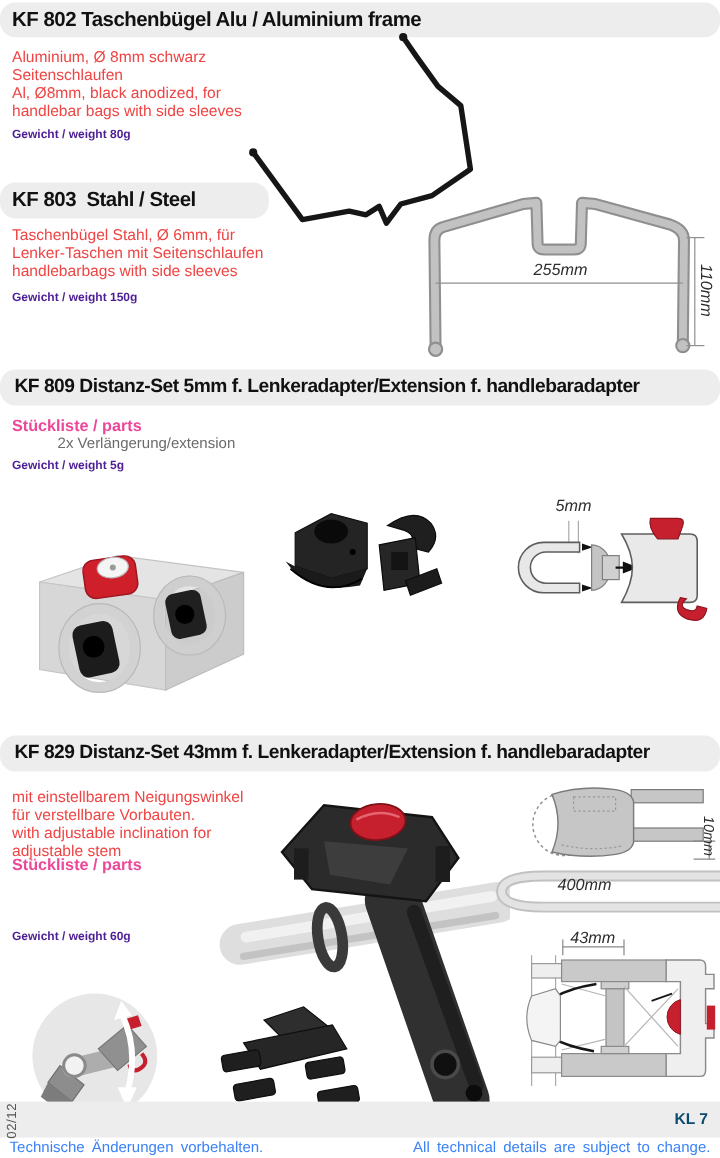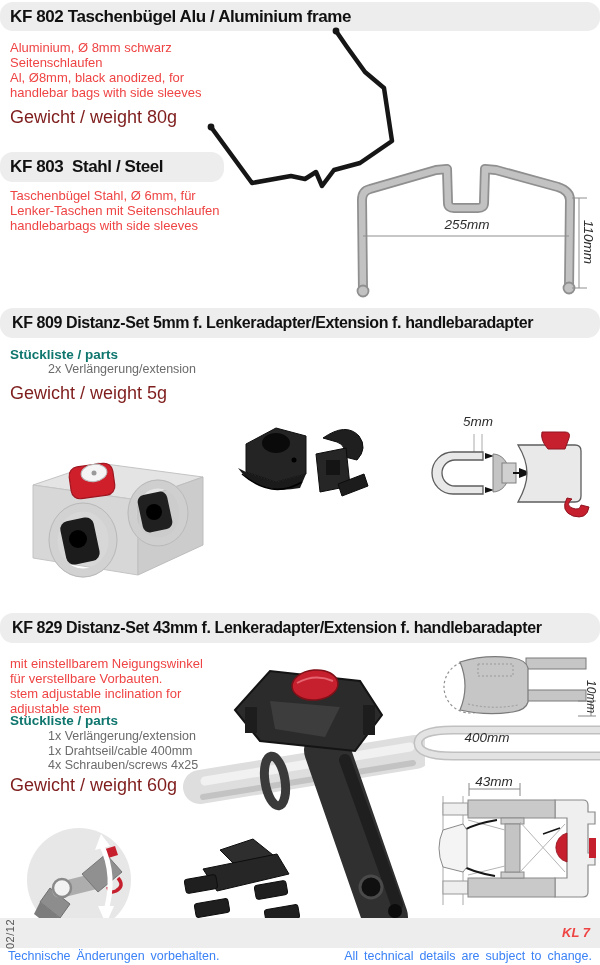--- a/index.html
+++ b/index.html
@@ -4,28 +4,28 @@
 <style>
   html,body{margin:0;padding:0;background:#ffffff;}
   #page{position:relative;width:600px;height:965px;background:#fff;overflow:hidden;
         font-family:"Liberation Sans",sans-serif;color:#1a1a1a;}
   .abs{position:absolute;}
   .bar{background:#ededed;display:flex;align-items:center;padding-left:10px;box-sizing:border-box;
        font-weight:bold;color:#111;letter-spacing:-0.4px;white-space:pre;border-radius:13px;}
   .bar-lg{font-size:17px;}
   .bar-sm{font-size:16px;padding-left:12px;}
   .desc-line{font-size:13px;line-height:15px;color:#ef4444;white-space:pre;}
-  .parts-heading{font-weight:bold;font-size:13.5px;color:#0f766e;}
+  .parts-heading{font-weight:bold;font-size:13.5px;color:#ec4899;}
   .part-line{font-size:12.5px;line-height:14.5px;color:#6b6b6b;white-space:pre;margin-left:38px;}
-  .weight{font-weight:normal;font-size:18px;color:#7f1d1d;white-space:pre;}
+  .weight{font-weight:bold;font-size:10px;color:#4c1d95;white-space:pre;}
   .dim-label{font-size:13.5px;color:#2d2d2d;text-align:center;font-style:italic;}
   .vert{writing-mode:vertical-rl;}
   .flip{transform:rotate(180deg);}
   .footer-bar{background:#ededed;}
-  .footer-code{font-weight:bold;font-size:13px;color:#ef4444;text-align:right;line-height:30px;font-style:italic;}
+  .footer-code{font-weight:bold;font-size:13px;color:#0c4a6e;text-align:right;line-height:30px;}
   .footer-note{font-size:12.5px;color:#3b82f6;word-spacing:2.5px;}
   .edition{font-size:11px;color:#555;letter-spacing:0.5px;}
 </style>
 </head>
 <body>
 
 <div id="page">
 
   <div class="abs bar bar-lg" style="left:0;top:2px;width:600px;height:29px">
     <span>KF 802 Taschenbügel Alu / Aluminium frame</span>
@@ -46,20 +46,21 @@
   </svg>
 
   <div class="abs bar bar-lg" style="left:0;top:152px;width:224px;height:30px">
     <span>KF 803  Stahl / Steel</span>
   </div>
   <div class="abs" style="left:10px;top:188px">
     <div class="desc-line">Taschenbügel Stahl, Ø 6mm, für</div>
     <div class="desc-line">Lenker-Taschen mit Seitenschlaufen</div>
     <div class="desc-line">handlebarbags with side sleeves</div>
   </div>
+  <div class="abs weight" style="left:10px;top:243px">Gewicht / weight 150g</div>
 
   <svg class="abs" style="left:350px;top:155px" width="250" height="150" viewBox="0 0 250 150">
     <path d="M13,136 L12,45 Q12,36 20,34 L86,15 L97,14 L98,48 Q98,53 104,53 L128,53 Q134,53 134,48
              L135,14 L146,15 L208,32 Q220,36 220,45 L219,133" fill="none" stroke="#8f8f8f" stroke-width="10" stroke-linejoin="round" stroke-linecap="round"></path>
     <path d="M13,136 L12,45 Q12,36 20,34 L86,15 L97,14 L98,48 Q98,53 104,53 L128,53 Q134,53 134,48
              L135,14 L146,15 L208,32 Q220,36 220,45 L219,133" fill="none" stroke="#c2c2c2" stroke-width="6.5" stroke-linejoin="round" stroke-linecap="round"></path>
     <circle cx="13" cy="136" r="5.5" fill="#c2c2c2" stroke="#8f8f8f" stroke-width="1.8"></circle>
     <circle cx="219" cy="133" r="5.5" fill="#c2c2c2" stroke="#8f8f8f" stroke-width="1.8"></circle>
     <line x1="13" y1="81" x2="219" y2="81" stroke="#8f8f8f" stroke-width="1"></line>
     <line x1="229" y1="43" x2="229" y2="133" stroke="#8f8f8f" stroke-width="1"></line>
@@ -122,29 +123,24 @@
     <path d="M152,90 Q145,103 158,108 Q172,112 174,99 L166,97 Q165,103 157,100 Q150,97 157,91 Z" fill="#c6202e" stroke="#8e1420" stroke-width="1"></path>
   </svg>
   <span class="abs dim-label" style="left:455px;top:414px;width:46px">5mm</span>
 
   <div class="abs bar bar-sm" style="left:0;top:613px;width:600px;height:30px">
     <span>KF 829 Distanz-Set 43mm f. Lenkeradapter/Extension f. handlebaradapter</span>
   </div>
   <div class="abs" style="left:10px;top:656px">
     <div class="desc-line">mit einstellbarem Neigungswinkel</div>
     <div class="desc-line">für verstellbare Vorbauten.</div>
-    <div class="desc-line">stem adjustable inclination for</div>
+    <div class="desc-line">with adjustable inclination for</div>
     <div class="desc-line">adjustable stem</div>
   </div>
   <div class="abs parts-heading" style="left:10px;top:713px">Stückliste / parts</div>
-  <div class="abs" style="left:10px;top:729px">
-    <div class="part-line">1x Verlängerung/extension</div>
-    <div class="part-line">1x Drahtseil/cable 400mm</div>
-    <div class="part-line">4x Schrauben/screws 4x25</div>
-  </div>
   <div class="abs weight" style="left:10px;top:775px">Gewicht / weight 60g</div>
 
   <svg class="abs" style="left:175px;top:655px" width="250" height="290" viewBox="0 0 250 290">
 
     <g>
       <polygon points="45,195 78,184 98,200 62,212" fill="#2e2e2e" stroke="#0e0e0e"></polygon>
       <polygon points="28,214 102,199 114,219 42,236" fill="#262626" stroke="#0e0e0e"></polygon>
       <rect x="10" y="222" width="32" height="14" rx="3" transform="rotate(-10 26 229)" fill="#1f1f1f" stroke="#0e0e0e"></rect>
       <rect x="20" y="246" width="34" height="14" rx="3" transform="rotate(-10 37 253)" fill="#1f1f1f" stroke="#0e0e0e"></rect>
       <rect x="80" y="228" width="32" height="14" rx="3" transform="rotate(-10 96 235)" fill="#1f1f1f" stroke="#0e0e0e"></rect>

